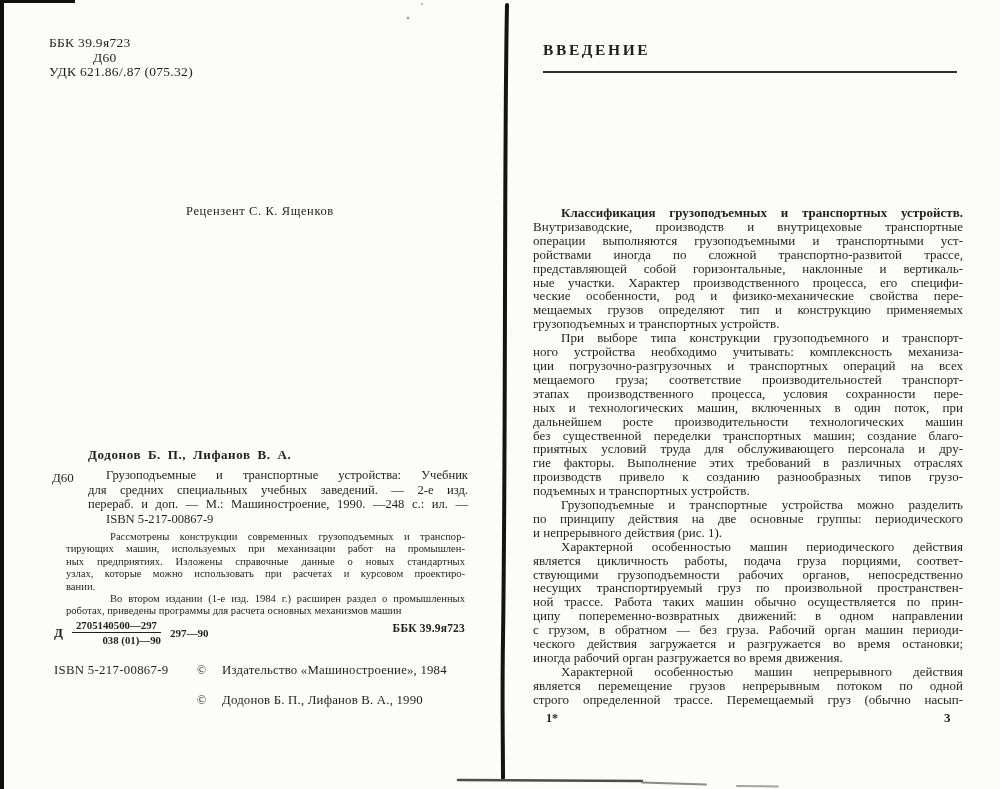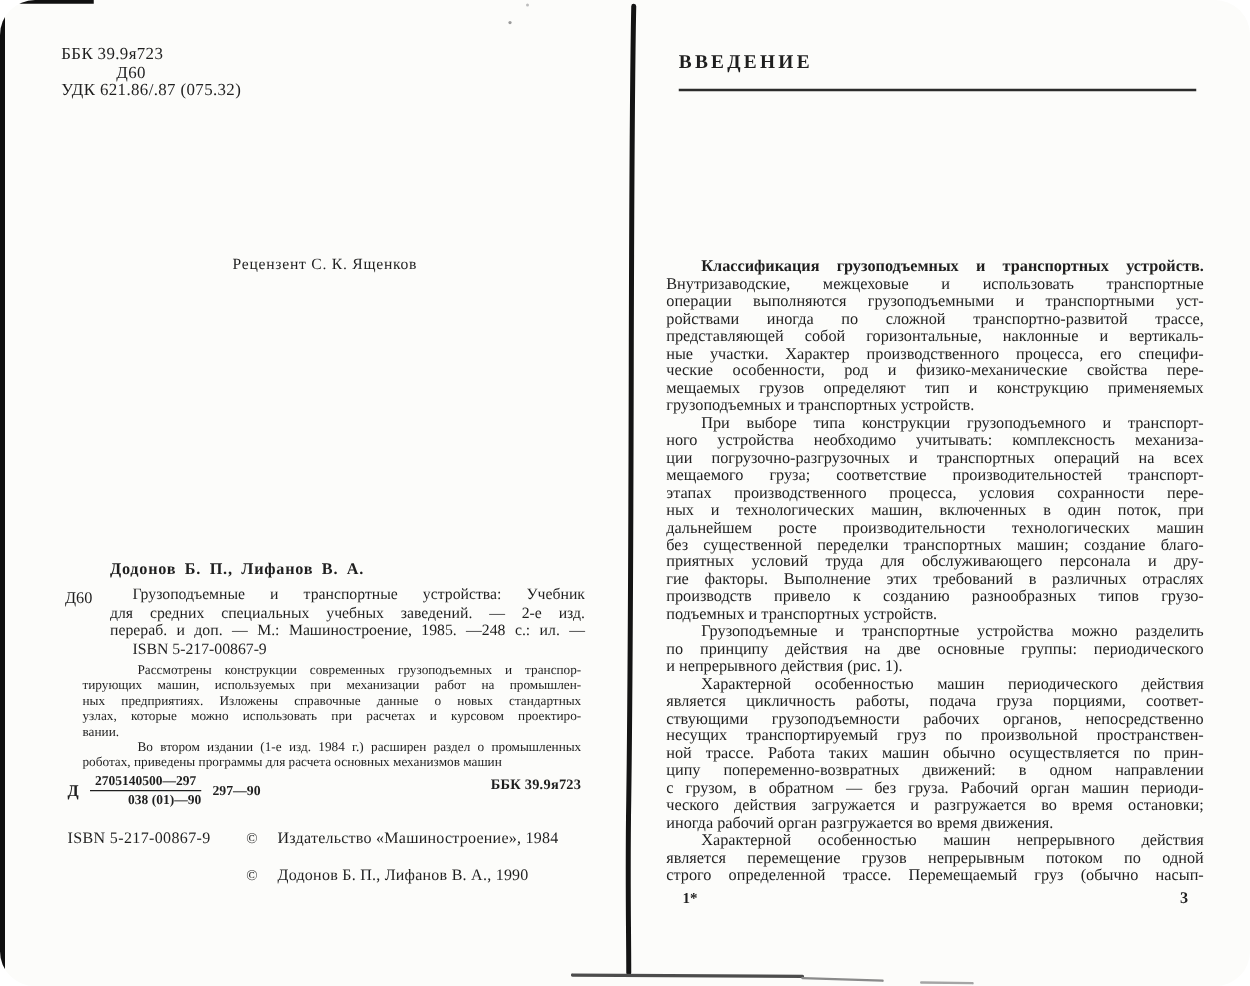--- a/index.html
+++ b/index.html
@@ -1,21 +1,20 @@
 <!DOCTYPE html>
 <html><head>
 <meta charset="utf-8">
 <style>
   html,body { margin:0; padding:0; background:#ffffff; }
   .scan {
     position:relative; width:1000px; height:789px;
     background:#fcfcfa; overflow:hidden;
     font-family:"Liberation Serif","DejaVu Serif",serif;
     color:#1f1f1f;
-    border-radius:28px;
     -webkit-font-smoothing:antialiased;
   }
   .abs { position:absolute; }
 
   
   .edge-left { left:0; top:0; width:4px; height:789px; background:#0f0f0f; }
   .edge-top  { left:4px; top:0; width:71px; height:3px; background:#101010; }
   .artifact-svg { left:0; top:0; pointer-events:none; }
 
   
@@ -90,21 +89,21 @@
     </div>
 
     <div class="abs reviewer">Рецензент С. К. Ященков</div>
 
     <div class="abs card-authors">Додонов Б. П.,  Лифанов В. А.</div>
     <div class="abs card-index">Д60</div>
 
     <div class="abs card-desc jlist">
         <div class="jline">Грузоподъемные и транспортные устройства: Учебник</div>
         <div class="jline">для средних специальных учебных заведений. — 2-е изд.</div>
-        <div class="jline">перераб. и доп. — М.: Машиностроение, 1985. —248 с.: ил. —</div>
+        <div class="jline">перераб. и доп. — М.: Машиностроение, 1990. —248 с.: ил. —</div>
         <div class="jline">ISBN 5-217-00867-9</div>
       </div>
 
     <div class="abs annotation">
       <div class="ann-part jlist">
           <div class="jline">Рассмотрены конструкции современных грузоподъемных и  транспор-</div>
           <div class="jline">тирующих машин, используемых при механизации работ на промышлен-</div>
           <div class="jline">ных предприятиях. Изложены справочные данные о новых стандартных</div>
           <div class="jline">узлах, которые можно использовать при расчетах и курсовом проектиро-</div>
           <div class="jline">вании.</div>
@@ -138,21 +137,21 @@
   </div>
 
   <div>
 
     <div class="abs heading">ВВЕДЕНИЕ</div>
     <div class="abs heading-rule"></div>
 
     <div class="abs body-col">
       <div class="jline-single lead-line">Классификация грузоподъемных и транспортных устройств.</div>
       <div class="jlist">
-          <div class="jline">Внутризаводские, межцеховые и использовать транспортные</div>
+          <div class="jline">Внутризаводские, производств и внутрицеховые транспортные</div>
           <div class="jline">операции выполняются грузоподъемными и транспортными уст-</div>
           <div class="jline">ройствами иногда по сложной транспортно-развитой трассе,</div>
           <div class="jline">представляющей собой горизонтальные, наклонные и вертикаль-</div>
           <div class="jline">ные участки. Характер производственного процесса, его специфи-</div>
           <div class="jline">ческие особенности, род и физико-механические свойства пере-</div>
           <div class="jline">мещаемых грузов определяют тип и конструкцию применяемых</div>
           <div class="jline">грузоподъемных и транспортных устройств.</div>
         </div>
       <div class="jlist fi">
           <div class="jline">При выборе типа конструкции грузоподъемного и транспорт-</div>

